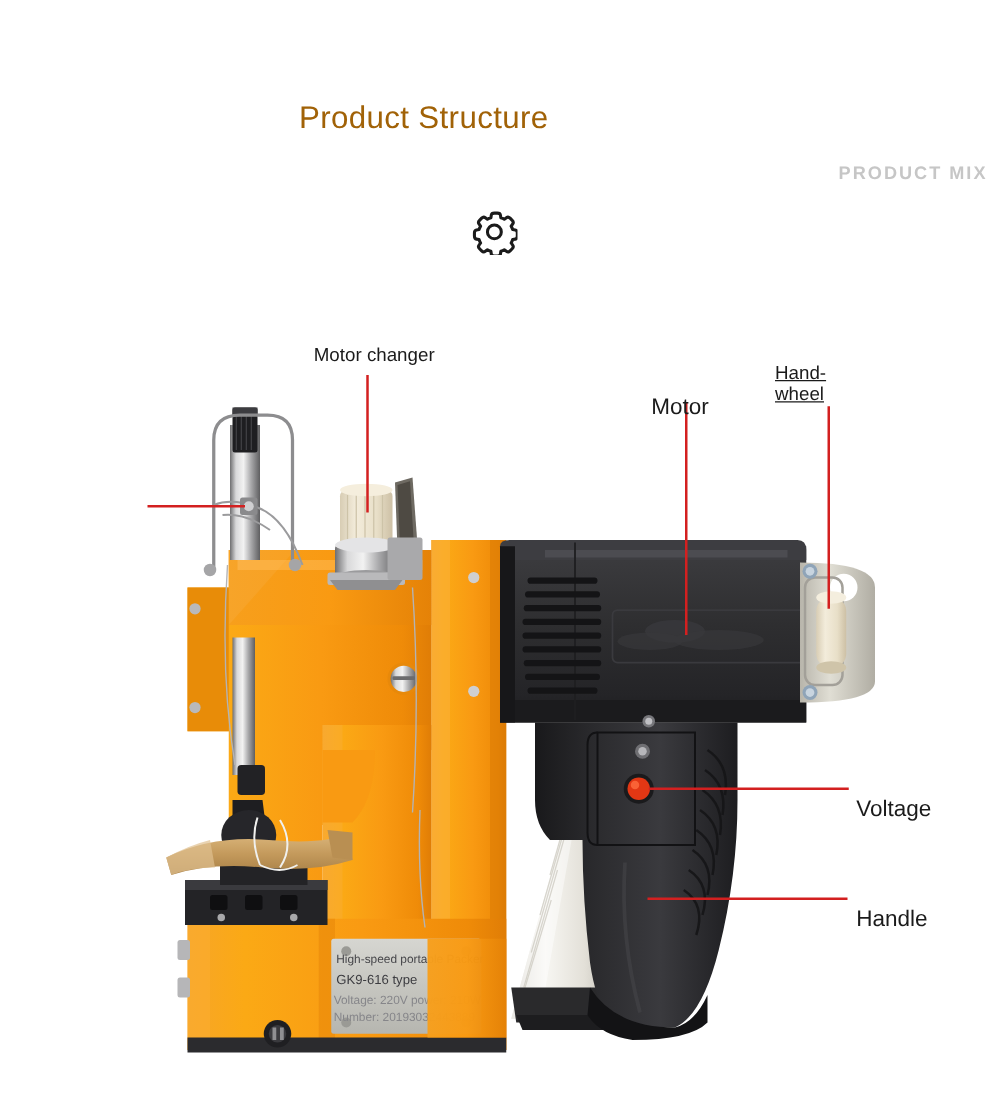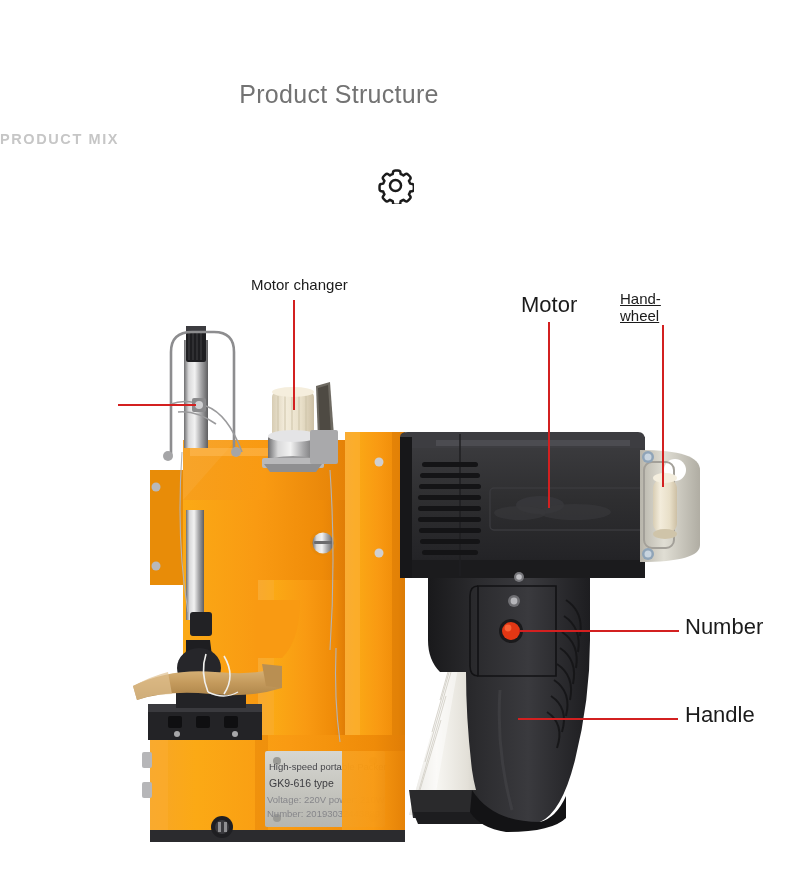--- a/index.html
+++ b/index.html
@@ -6,31 +6,31 @@
   body{
     width:790px;height:892px;background:#ffffff;
     font-family:"Liberation Sans", sans-serif;
     overflow:hidden;position:relative;
   }
   .stage{position:absolute;inset:0;}
 
   
   .title{
     position:absolute;left:0;top:80px;width:678px;text-align:center;
-    font-size:25px;color:#737373;font-weight:400;letter-spacing:.3px;
+    font-size:25px;color:#a16207;font-weight:400;letter-spacing:.3px;
   }
   .subtitle{
-    position:absolute;left:0;top:131px;width:790px;text-align:left;
+    position:absolute;left:0;top:131px;width:790px;text-align:right;
     font-size:14.5px;color:#c6c6c6;font-weight:700;letter-spacing:1.6px;
   }
   .gear-wrap{position:absolute;left:377px;top:167px;width:37px;height:37px;}
 
   
   .lbl{position:absolute;font-size:15px;color:#1b1b1b;line-height:16px;white-space:pre-line;}
-  .lbl-big{font-size:22px;}
+  .lbl-big{font-size:18px;margin-top:20px;}
   .ln{position:absolute;background:#d32020;}
   .ln-h{height:2px;}
   .ln-v{width:2px;}
 
   
   .machine{position:absolute;left:0;top:0;width:790px;height:892px;}
 </style>
 </head>
 <body>
 
@@ -386,17 +386,17 @@
   <div class="ln ln-h" style="left:518px;top:718px;width:160px;"></div>
 
 
   <div class="lbl" style="left:251px;top:277px;">Motor changer</div>
 
   <div class="lbl lbl-big" style="left:521px;top:297px;">Motor</div>
 
   <div class="lbl" style="left:620px;top:290px;width:70px;line-height:17px;text-decoration:underline;">Hand-
 wheel</div>
 
-  <div class="lbl lbl-big" style="left:685px;top:619px;">Number</div>
+  <div class="lbl lbl-big" style="left:685px;top:619px;">Voltage</div>
 
   <div class="lbl lbl-big" style="left:685px;top:707px;">Handle</div>
 
 </div>
 
 </body></html>

